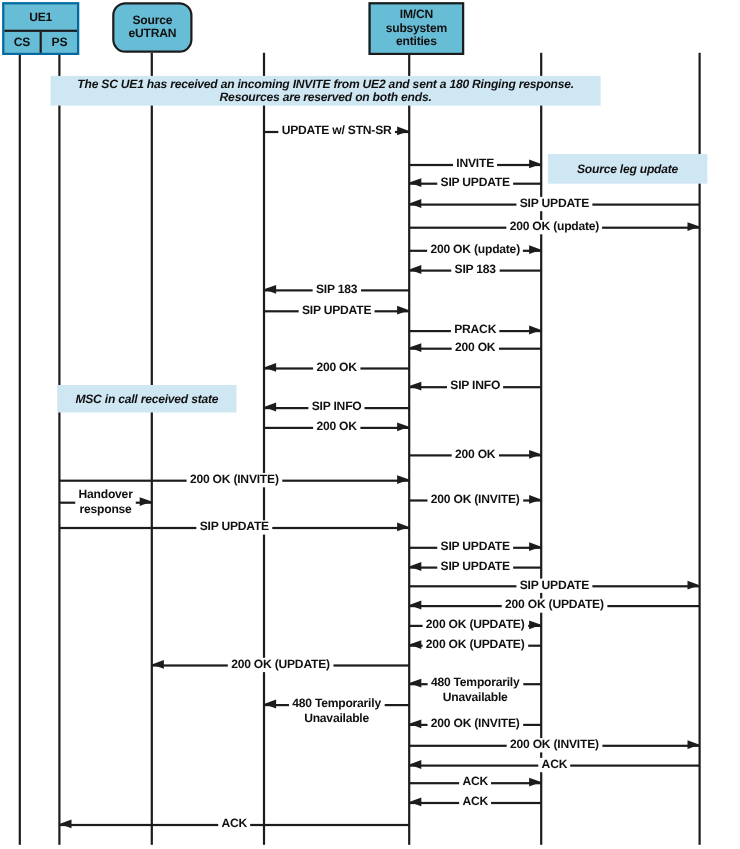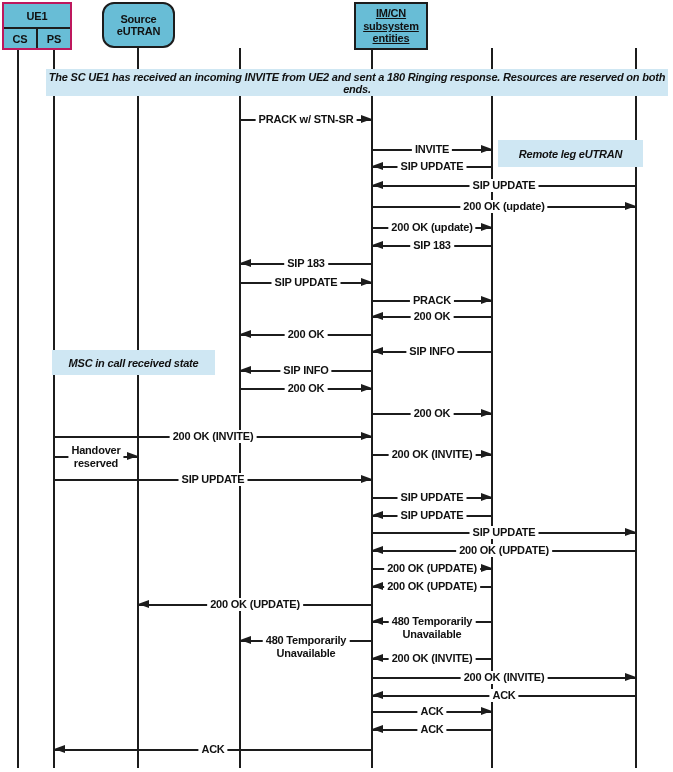--- a/index.html
+++ b/index.html
@@ -5,36 +5,36 @@
   html,body{margin:0;padding:0;background:#fff;}
   .diagram{position:relative;width:673px;height:772px;background:#fff;overflow:hidden;
            font-family:"Liberation Sans",sans-serif;color:#111;}
   
   .actor{position:absolute;background:#68BDD6;border:2px solid #1c1c1c;box-sizing:border-box;
          display:flex;align-items:center;justify-content:center;text-align:center;
          font-weight:bold;font-size:11px;line-height:12.5px;white-space:pre-line;z-index:6;
          letter-spacing:-0.2px;}
   #actor-eutran{left:102px;top:2px;width:73px;height:46px;border-radius:12px;}
   #actor-msc{left:203px;top:2px;width:74px;height:46px;}
-  #actor-imcn{left:354px;top:2px;width:74px;height:48px;text-decoration:underline;}
+  #actor-imcn{left:335px;top:2px;width:87px;height:48px;}
   #actor-sccas{left:455px;top:2px;width:74px;height:46px;}
   #actor-ue2{left:600px;top:2px;width:70px;height:46px;}
   
   #actor-ue1{left:2px;top:2px;width:70px;height:48px;position:absolute;background:#68BDD6;
-             border:2px solid #be185d;box-sizing:border-box;z-index:6;font-weight:bold;
+             border:2px solid #0369a1;box-sizing:border-box;z-index:6;font-weight:bold;
              font-size:11px;letter-spacing:-0.2px;display:flex;flex-direction:column;}
   .ue1-top{height:23px;border-bottom:2px solid #1c1c1c;display:flex;align-items:center;justify-content:center;}
   .ue1-bottom{flex:1;display:flex;}
   .ue1-cell{flex:1;display:flex;align-items:center;justify-content:center;}
   .ue1-cell.cs{border-right:2px solid #1c1c1c;}
   
   .note{position:absolute;background:#CFE7F3;display:flex;align-items:center;justify-content:center;
         font-style:italic;font-weight:bold;font-size:11px;letter-spacing:-0.2px;
         text-align:center;z-index:5;box-sizing:border-box;line-height:12px;}
-  #note-banner{left:46px;top:69px;width:622px;height:27px;}
+  #note-banner{left:46px;top:69px;width:500px;height:27px;}
   #note-remote{left:498px;top:140px;width:145px;height:27px;}
   #note-mscstate{left:52px;top:350px;width:163px;height:25px;}
   
   .lifeline{position:absolute;width:1.5px;background:#1c1c1c;z-index:1;}
   .msg-line{position:absolute;height:1.5px;background:#1c1c1c;z-index:2;}
   .arrow-right{position:absolute;width:0;height:0;border-top:4.5px solid transparent;
                border-bottom:4.5px solid transparent;border-left:11px solid #1c1c1c;z-index:3;}
   .arrow-left{position:absolute;width:0;height:0;border-top:4.5px solid transparent;
               border-bottom:4.5px solid transparent;border-right:11px solid #1c1c1c;z-index:3;}
   .msg-label{position:absolute;transform:translateX(-50%);background:#fff;padding:0 3px;
@@ -54,34 +54,34 @@
     </div>
   </div>
 
   <div class="actor" id="actor-eutran">Source
 eUTRAN</div>
   <div class="actor" id="actor-imcn">IM/CN
 subsystem
 entities</div>
 
   <div class="note" id="note-banner">The SC UE1 has received an incoming INVITE from UE2 and sent a 180 Ringing response. Resources are reserved on both ends.</div>
-  <div class="note" id="note-remote">Remote leg eUTRAN</div>
+  <div class="note" id="note-remote">Source leg update</div>
   <div class="note" id="note-mscstate">MSC in call received state</div>
 
   <div id="dyn">
       <div class="lifeline" style="left: 17.25px; top: 50px; height: 718px;"></div>
       <div class="lifeline" style="left: 53.25px; top: 50px; height: 718px;"></div>
       <div class="lifeline" style="left: 137.25px; top: 48px; height: 720px;"></div>
       <div class="lifeline" style="left: 239.25px; top: 48px; height: 720px;"></div>
       <div class="lifeline" style="left: 371.25px; top: 50px; height: 718px;"></div>
       <div class="lifeline" style="left: 491.25px; top: 48px; height: 720px;"></div>
       <div class="lifeline" style="left: 635.25px; top: 48px; height: 720px;"></div>
       <div class="msg-line" style="left: 240px; top: 119.25px; width: 132px;"></div>
       <div class="arrow-right" style="left: 361px; top: 115px;"></div>
-      <div class="msg-label" style="left: 306px; top: 113px;">PRACK w/ STN-SR</div>
+      <div class="msg-label" style="left: 306px; top: 113px;">UPDATE w/ STN-SR</div>
       <div class="msg-line" style="left: 372px; top: 149.25px; width: 120px;"></div>
       <div class="arrow-right" style="left: 481px; top: 145px;"></div>
       <div class="msg-label" style="left: 432px; top: 143px;">INVITE</div>
       <div class="msg-line" style="left: 372px; top: 166.25px; width: 120px;"></div>
       <div class="arrow-left" style="left: 372px; top: 162px;"></div>
       <div class="msg-label" style="left: 432px; top: 160px;">SIP UPDATE</div>
       <div class="msg-line" style="left: 372px; top: 185.25px; width: 264px;"></div>
       <div class="arrow-left" style="left: 372px; top: 181px;"></div>
       <div class="msg-label" style="left: 504px; top: 179px;">SIP UPDATE</div>
       <div class="msg-line" style="left: 372px; top: 206.25px; width: 264px;"></div>
@@ -122,21 +122,21 @@
       <div class="msg-label" style="left: 432px; top: 407px;">200 OK</div>
       <div class="msg-line" style="left: 54px; top: 436.25px; width: 318px;"></div>
       <div class="arrow-right" style="left: 361px; top: 432px;"></div>
       <div class="msg-label" style="left: 213px; top: 430px;">200 OK (INVITE)</div>
       <div class="msg-line" style="left: 372px; top: 454.25px; width: 120px;"></div>
       <div class="arrow-right" style="left: 481px; top: 450px;"></div>
       <div class="msg-label" style="left: 432px; top: 448px;">200 OK (INVITE)</div>
       <div class="msg-line" style="left: 54px; top: 456.25px; width: 84px;"></div>
       <div class="arrow-right" style="left: 127px; top: 452px;"></div>
       <div class="msg-label" style="left: 96px; top: 444px;">Handover
-reserved</div>
+response</div>
       <div class="msg-line" style="left: 54px; top: 479.25px; width: 318px;"></div>
       <div class="arrow-right" style="left: 361px; top: 475px;"></div>
       <div class="msg-label" style="left: 213px; top: 473px;">SIP UPDATE</div>
       <div class="msg-line" style="left: 372px; top: 497.25px; width: 120px;"></div>
       <div class="arrow-right" style="left: 481px; top: 493px;"></div>
       <div class="msg-label" style="left: 432px; top: 491px;">SIP UPDATE</div>
       <div class="msg-line" style="left: 372px; top: 515.25px; width: 120px;"></div>
       <div class="arrow-left" style="left: 372px; top: 511px;"></div>
       <div class="msg-label" style="left: 432px; top: 509px;">SIP UPDATE</div>
       <div class="msg-line" style="left: 372px; top: 532.25px; width: 264px;"></div>

